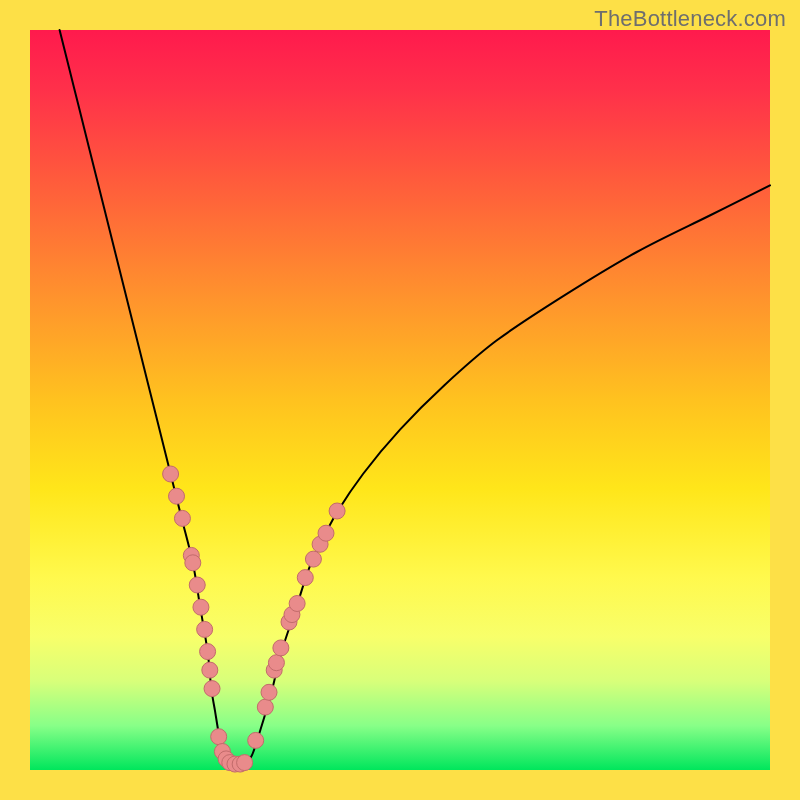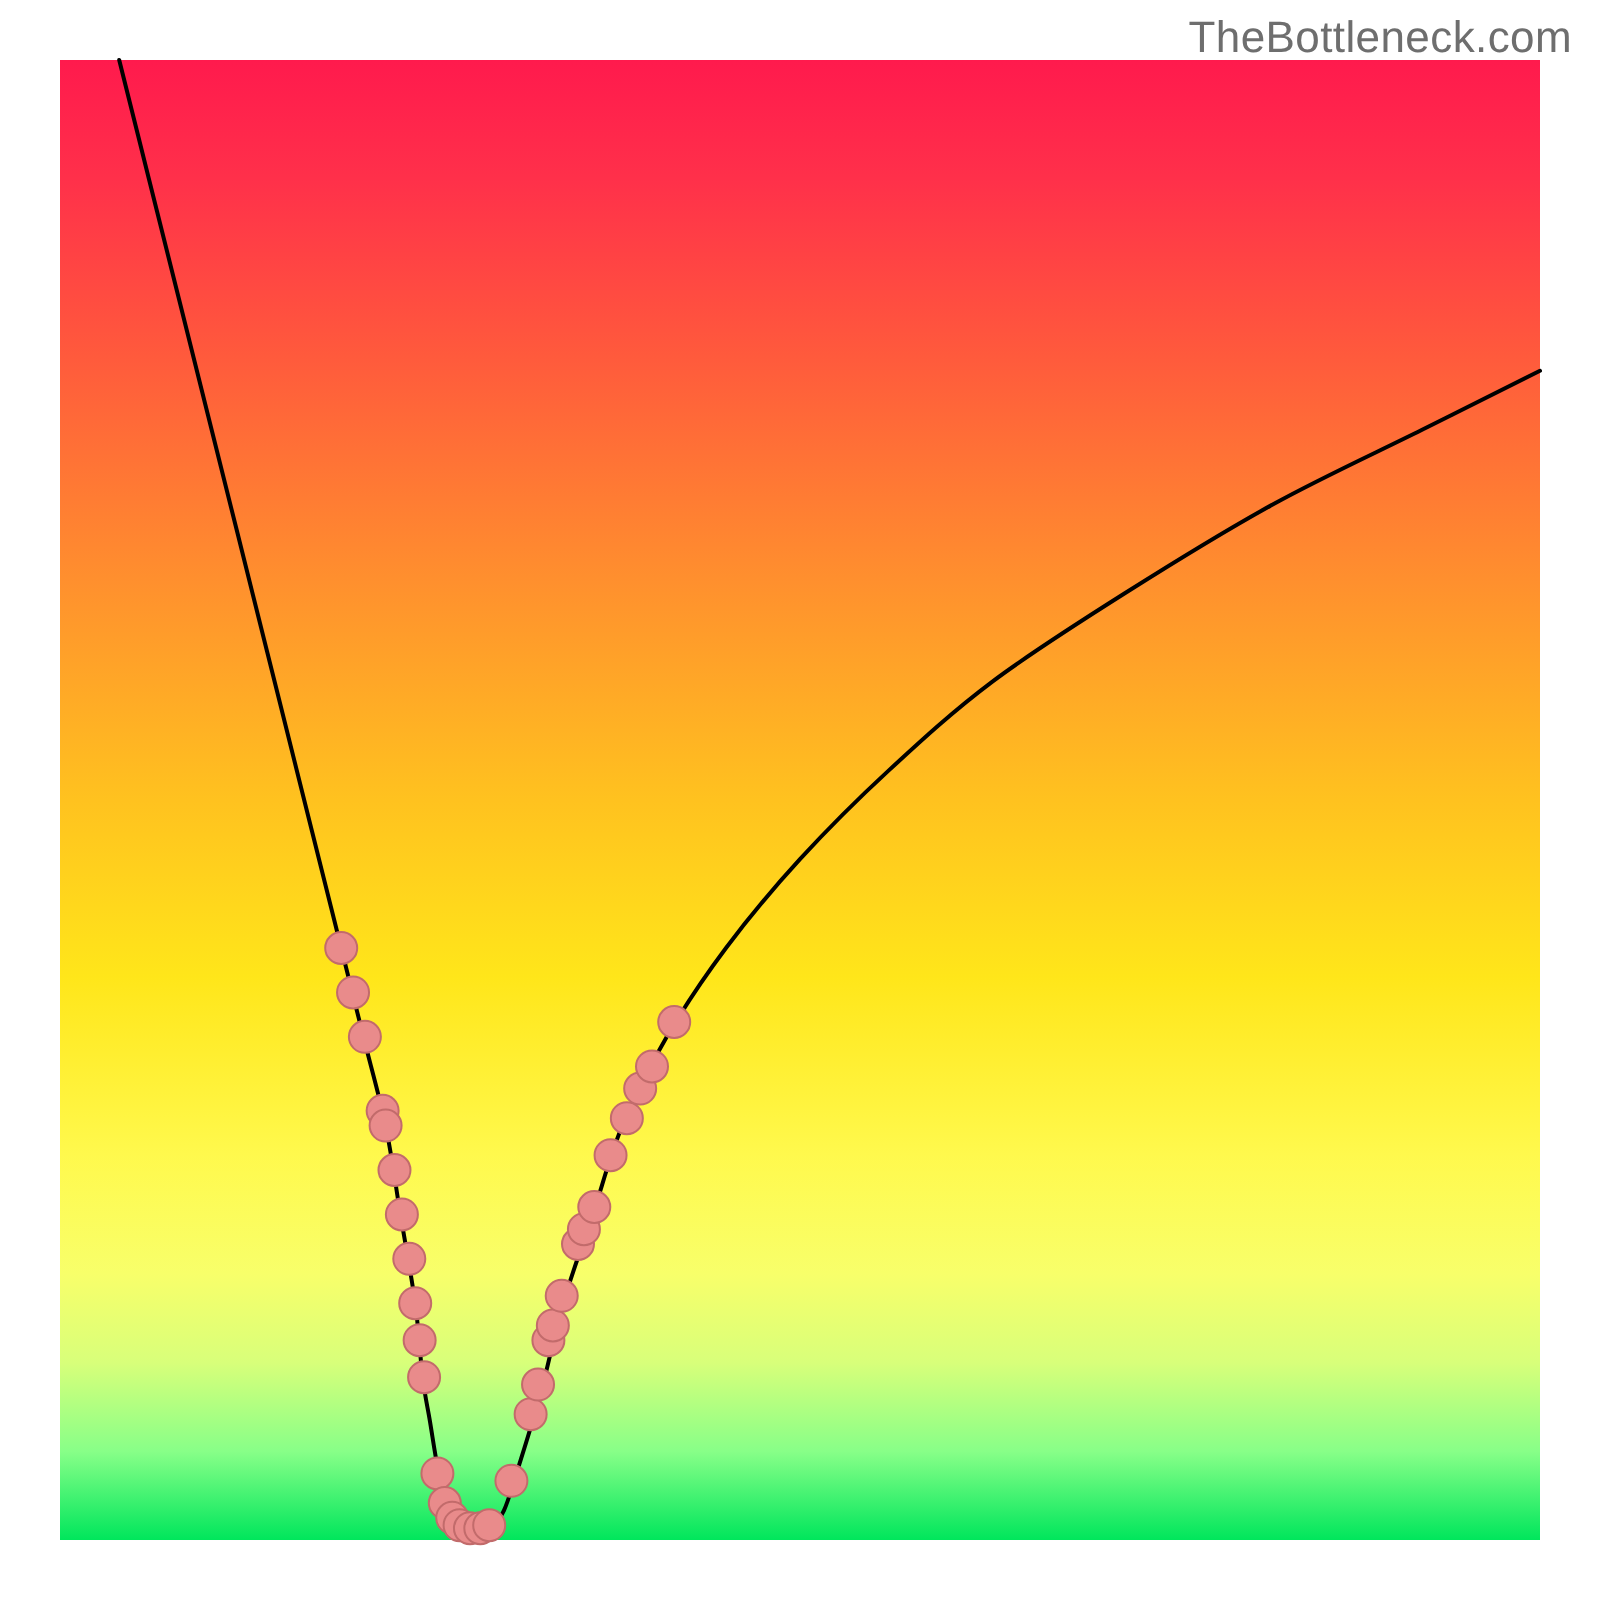--- a/index.html
+++ b/index.html
@@ -7,21 +7,21 @@
     padding: 0;
     width: 800px;
     height: 800px;
     overflow: hidden;
     background: #000;
     font-family: Arial, Helvetica, sans-serif;
   }
   .frame {
     position: absolute;
     inset: 0;
-    background: #ffffff;
+    background: #fde047;
   }
   .plot-area {
     position: absolute;
     left: 30px;
     top: 30px;
     width: 740px;
     height: 740px;
     background: linear-gradient(
       to bottom,
       #ff1a4d 0%,

